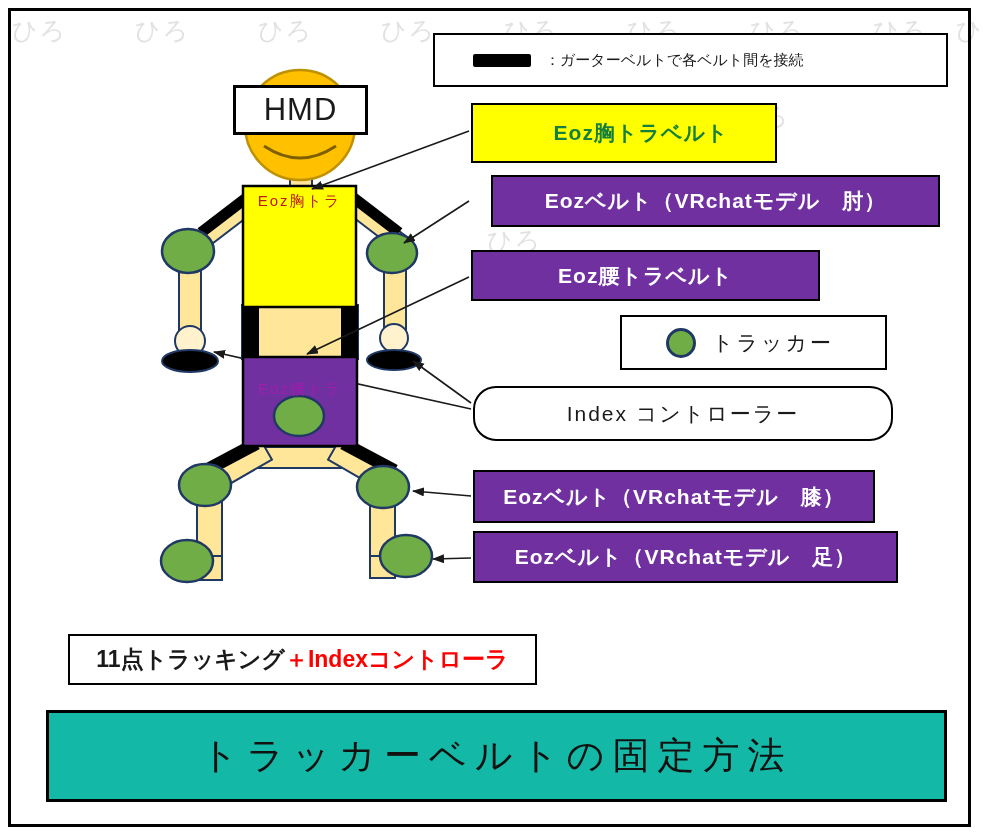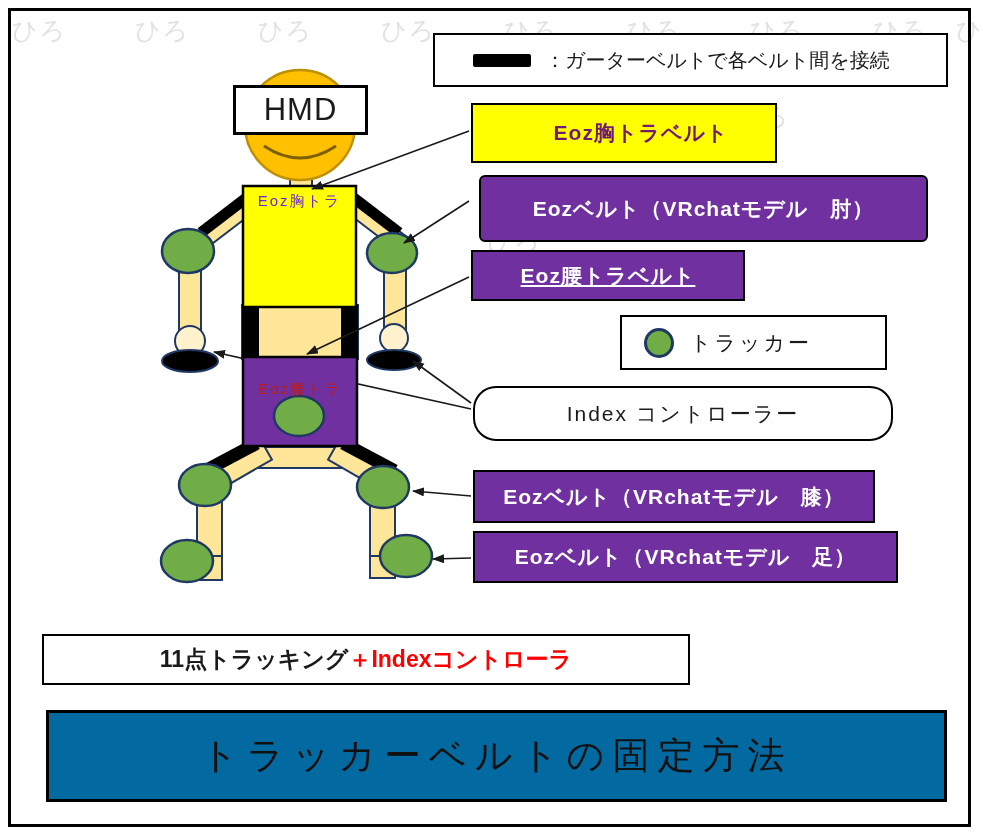--- a/index.html
+++ b/index.html
@@ -5,42 +5,42 @@
   html,body{margin:0;padding:0;background:#fff;}
   .canvas{position:relative;width:983px;height:839px;background:#ffffff;overflow:hidden;
           font-family:"Liberation Sans",sans-serif;color:#1a1a1a;}
   .outer-border{position:absolute;left:8px;top:8px;width:963px;height:819px;border:3px solid #000;box-sizing:border-box;}
   .wm{position:absolute;font-size:25px;color:#e2e2e2;font-weight:400;letter-spacing:2px;white-space:nowrap;}
   .figsvg{position:absolute;left:0;top:0;}
   .box{position:absolute;box-sizing:border-box;display:flex;align-items:center;justify-content:center;}
   .hmd{left:233px;top:85px;width:135px;height:50px;background:#fff;border:3px solid #000;
        font-size:31px;font-weight:500;letter-spacing:1px;}
   .legend{left:433px;top:33px;width:515px;height:54px;background:#fff;border:2px solid #000;
-          justify-content:flex-start;padding-left:38px;font-size:20px;font-weight:500;}
+          justify-content:flex-start;padding-left:38px;font-size:15px;font-weight:500;}
   .legend-bar{width:58px;height:13px;background:#000;border-radius:2px;margin-right:14px;flex:0 0 auto;}
   .lbl{font-size:21px;font-weight:600;letter-spacing:1px;border:2px solid #000;}
-  .lbl.yellow{background:#ffff00;color:#701a75;padding-left:34px;}
+  .lbl.yellow{background:#ffff00;color:#15803d;padding-left:34px;}
   .lbl.purple{background:#7030a0;color:#ffffff;}
   .lbl.white{background:#ffffff;color:#1a1a1a;font-weight:500;}
   .chest-belt{left:471px;top:103px;width:306px;height:60px;}
-  .elbow-belt{left:479px;top:175px;width:449px;height:67px;border-radius:6px;}
-  .waist-belt{left:471px;top:250px;width:274px;height:51px;text-decoration:underline;}
-  .tracker-box{left:620px;top:315px;width:267px;height:55px;justify-content:flex-start;padding-left:22px;letter-spacing:3px;}
+  .elbow-belt{left:491px;top:175px;width:449px;height:52px;}
+  .waist-belt{left:471px;top:250px;width:349px;height:51px;}
+  .tracker-box{left:620px;top:315px;width:267px;height:55px;justify-content:flex-start;padding-left:44px;letter-spacing:3px;}
   .tracker-dot{width:30px;height:30px;border-radius:50%;background:#70ad47;border:3px solid #1f3864;
                box-sizing:border-box;margin-right:16px;flex:0 0 auto;}
   .index-box{left:473px;top:386px;width:420px;height:55px;letter-spacing:2px;border-radius:23px;}
   .knee-belt{left:473px;top:470px;width:402px;height:53px;align-items:center;}
   .foot-belt{left:473px;top:531px;width:425px;height:52px;}
   .fig-text{position:absolute;font-size:15px;letter-spacing:2px;text-align:center;}
-  .chest-text{left:243px;top:192px;width:113px;color:#6d28d9;}
-  .waist-text{left:243px;top:380px;width:114px;color:#b91c1c;}
-  .points-box{left:42px;top:634px;width:648px;height:51px;background:#fff;border:2px solid #000;font-size:23px;}
+  .chest-text{left:243px;top:192px;width:113px;color:#b91c1c;}
+  .waist-text{left:243px;top:380px;width:114px;color:#a21caf;}
+  .points-box{left:68px;top:634px;width:469px;height:51px;background:#fff;border:2px solid #000;font-size:23px;}
   .points-black{font-weight:600;color:#1a1a1a;}
   .points-red{font-weight:700;color:#ff0000;}
-  .title-box{left:46px;top:710px;width:901px;height:92px;background:#0369a1;border:3px solid #000;
+  .title-box{left:46px;top:710px;width:901px;height:92px;background:#14b8a6;border:3px solid #000;
              font-size:37px;letter-spacing:8px;color:#111;}
 </style>
 </head>
 <body>
 
 <div class="canvas">
 
   <span class="wm" style="left:12px;top:14px">ひろ</span>
   <span class="wm" style="left:135px;top:14px">ひろ</span>
   <span class="wm" style="left:258px;top:14px">ひろ</span>

